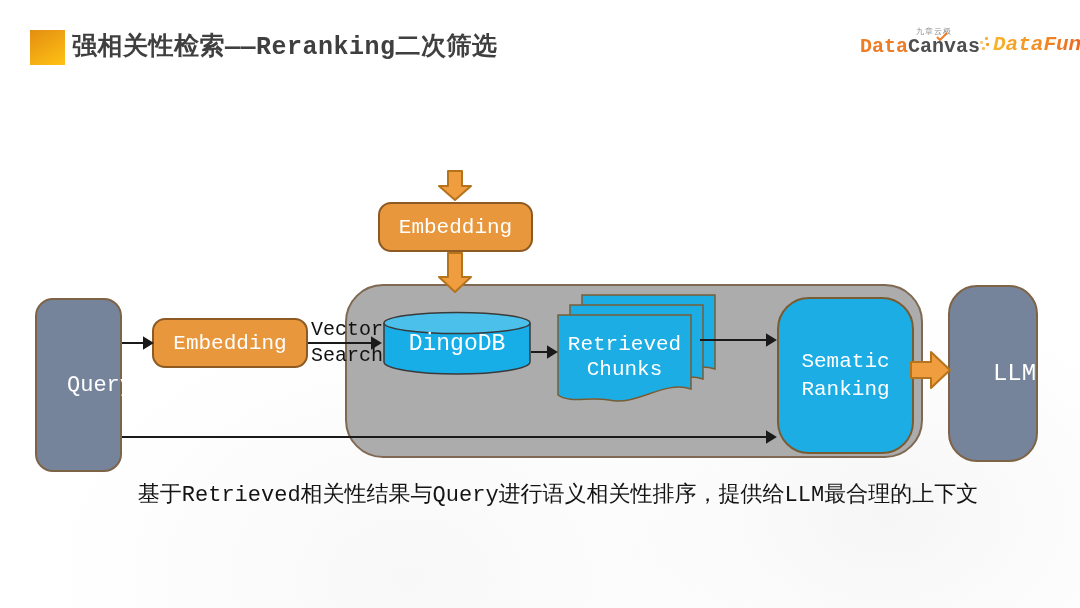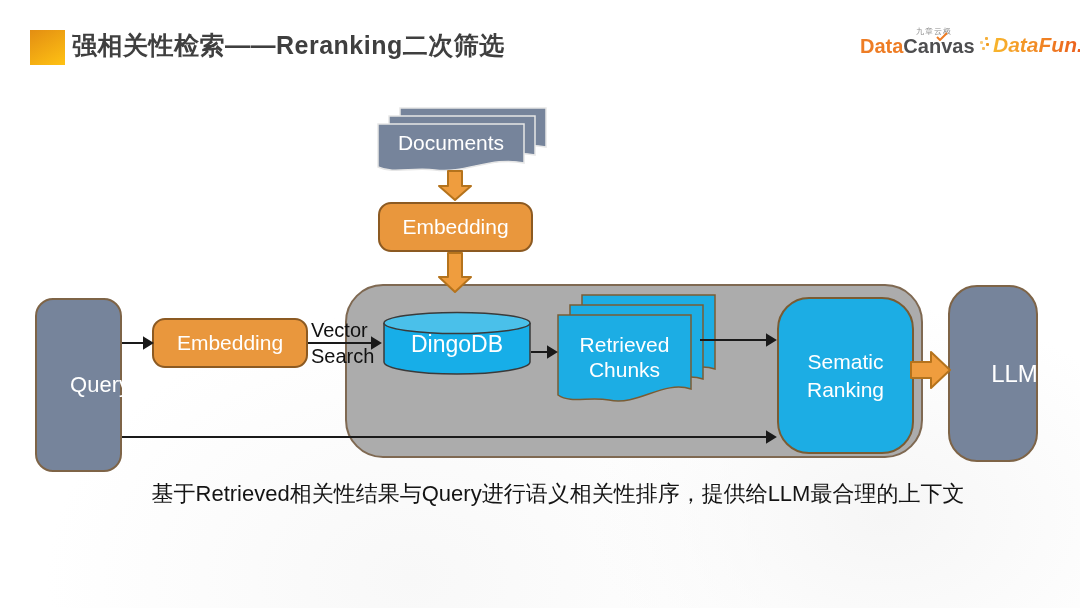--- a/index.html
+++ b/index.html
@@ -1,18 +1,18 @@
 <!DOCTYPE html>
 <html><head>
 <meta charset="utf-8">
 <style>
   html,body{margin:0;padding:0;background:#e9e9e9;}
   .slide{
     position:relative;width:1080px;height:608px;overflow:hidden;
-    font-family:Liberation Sans, sans-serif;
+    font-family:Liberation Mono, monospace;
     background:
       radial-gradient(ellipse 420px 300px at 82% 85%, #f6f6f6, rgba(255,255,255,0) 70%),
       radial-gradient(ellipse 520px 380px at 38% 95%, #f8f8f8, rgba(255,255,255,0) 70%),
       #ffffff;
   }
   .abs{position:absolute;box-sizing:border-box;}
 
   
   .accent-square{left:30px;top:30px;width:35px;height:35px;
     background:linear-gradient(150deg,#e38e12,#ffc213);}
@@ -83,32 +83,20 @@
       <rect x="7" y="1" width="3" height="3" rx="1" fill="#f5a623" opacity="0.9"></rect>
       <rect x="2" y="5" width="3" height="3" rx="1" fill="#f5a623" opacity="0.6"></rect>
       <rect x="8" y="7" width="3" height="3" rx="1" fill="#f09a1e"></rect>
       <rect x="4" y="11" width="3" height="3" rx="1" fill="#f5a623" opacity="0.75"></rect>
     </svg>
     <span class="df-wordmark">DataFun.</span>
   </div>
 
   <div class="abs pipeline-container"></div>
 
-  <div class="abs stack" style="left:377px;top:107px;width:172px;height:72px;">
-    <svg style="left:22px;top:0;" width="148" height="52" viewBox="0 0 148 52">
-        <path d="M1,1 H147 V40 C115,33 88,51 58,47 C36,44 16,51 1,44 Z" fill="#76849b" stroke="#e6e6e6" stroke-width="1.5"></path>
-      </svg>
-    <svg style="left:11px;top:8px;" width="148" height="52" viewBox="0 0 148 52">
-        <path d="M1,1 H147 V40 C115,33 88,51 58,47 C36,44 16,51 1,44 Z" fill="#76849b" stroke="#e6e6e6" stroke-width="1.5"></path>
-      </svg>
-    <svg style="left:0;top:16px;" width="148" height="52" viewBox="0 0 148 52">
-        <path d="M1,1 H147 V40 C115,33 88,51 58,47 C36,44 16,51 1,44 Z" fill="#76849b" stroke="#e6e6e6" stroke-width="1.5"></path>
-      </svg>
-    <span class="stack-label docs-label">Documents</span>
-  </div>
 
   <div class="abs box orange-box embedding-top">
     <span>Embedding</span>
   </div>
 
   <div class="abs box gray-box query-box">
     <span>Query</span>
   </div>
 
   <div class="abs box orange-box embedding-left">

